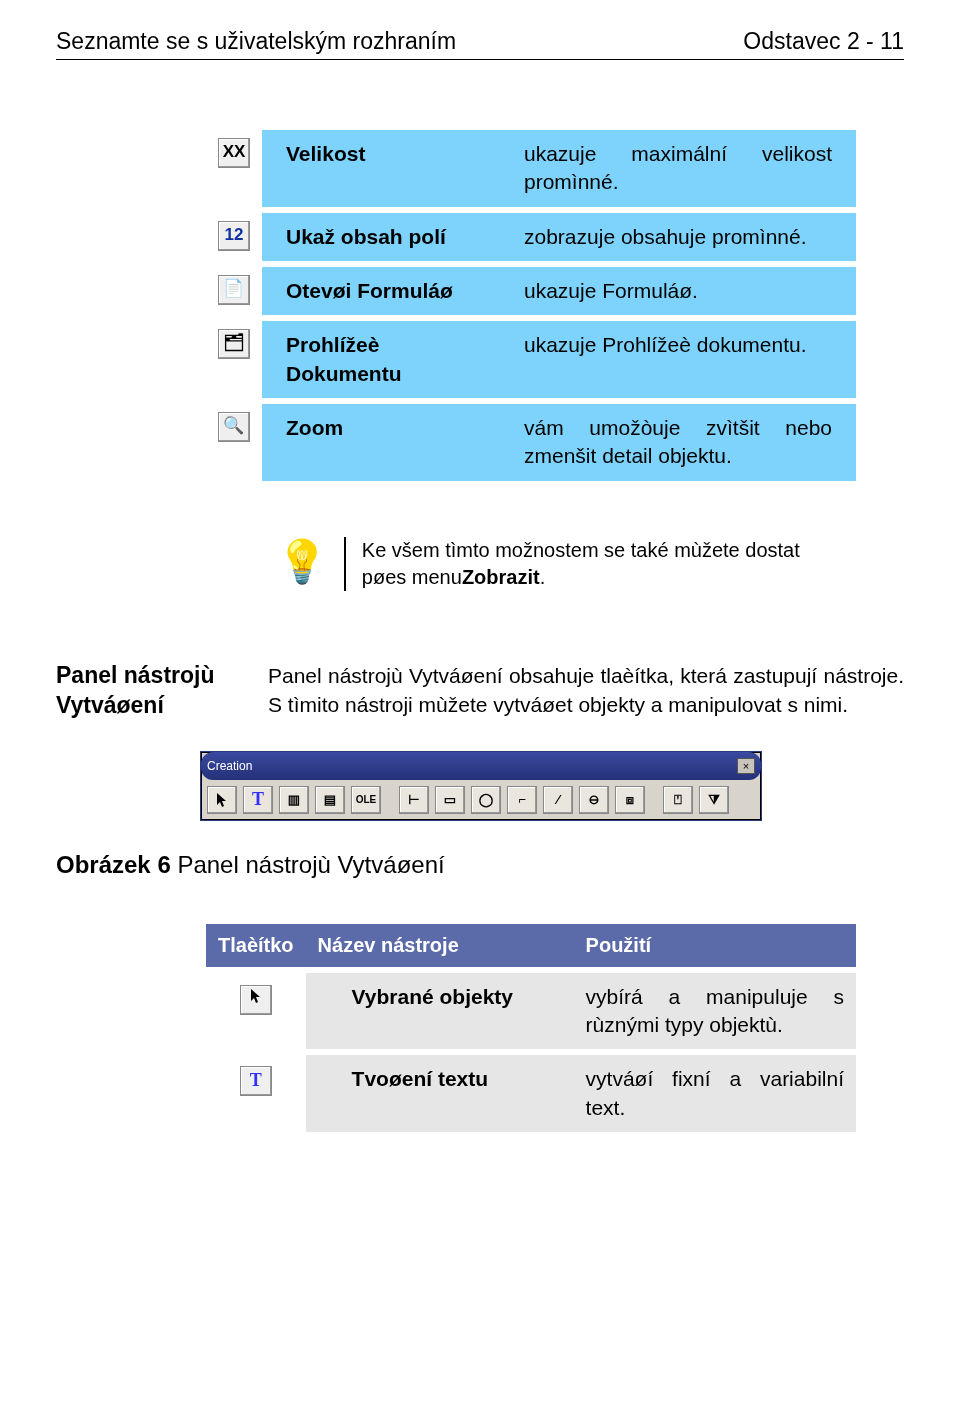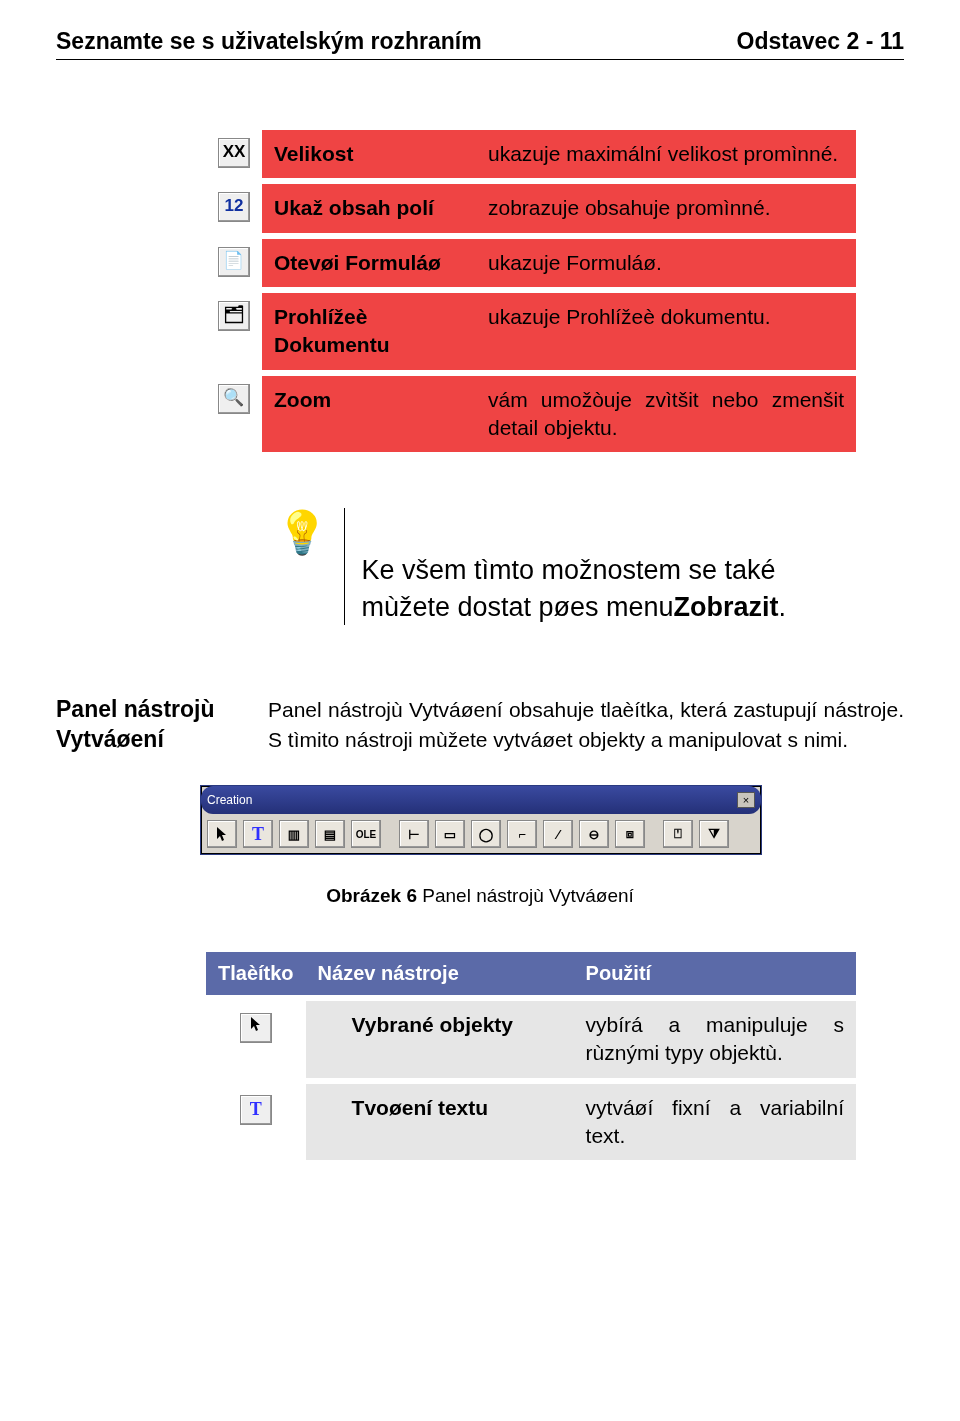--- a/index.html
+++ b/index.html
@@ -17,52 +17,52 @@
     padding: 28px 56px 0 56px;
   }
   .header {
     display: flex;
     justify-content: space-between;
     align-items: baseline;
     font-size: 23px;
     border-bottom: 1.5px solid #000;
     padding-bottom: 4px;
   }
-  .header-left, .header-right { white-space: nowrap; font-weight: bold; }
+  .header-left, .header-right { white-space: nowrap; }
   .table1-wrap {
     margin-top: 70px;
     margin-left: 150px;
     width: 650px;
   }
   table.t1 { border-collapse: collapse; width: 100%; }
   table.t1 td {
-    background: #ef4444;
+    background: #7dd3fc;
     vertical-align: top;
-    padding: 10px 12px;
+    padding: 10px 24px;
     font-size: 21px;
     line-height: 1.35;
   }
   table.t1 td.icon-cell {
     width: 48px;
     text-align: center;
     background: #fff;
     padding: 6px 4px;
   }
   table.t1 td.name-cell { width: 190px; font-weight: bold; }
   table.t1 tr.sep td { height: 6px; padding: 0; background: #fff; }
   .desc { text-align: justify; }
   .tip {
     margin: 56px 0 0 220px;
     display: flex;
     align-items: flex-start;
     gap: 16px;
     width: 560px;
   }
   .tip .vr { width: 2px; background: #000; align-self: stretch; }
-  .tip .txt { font-size: 27px; line-height: 1.35; margin-top: 44px; }
+  .tip .txt { font-size: 20px; line-height: 1.35; }
   .tip .bold { font-weight: bold; }
   .section {
     display: flex;
     margin-top: 70px;
     gap: 22px;
   }
   .section .label {
     width: 190px;
     font-weight: bold;
     font-size: 23px;
@@ -72,22 +72,21 @@
     flex: 1;
     font-size: 21px;
     text-align: justify;
     line-height: 1.4;
   }
   .toolbar-image {
     margin: 30px auto 0 auto;
     width: 560px;
   }
   .caption {
-    text-align: center;
-    font-size: 19px;
+    font-size: 24px;
     margin-top: 30px;
   }
   .caption .b { font-weight: bold; }
   .table2-wrap {
     margin: 45px 0 0 150px;
     width: 650px;
   }
   table.t2 { border-collapse: collapse; width: 100%; }
   table.t2 th {
     background: #5b6aa8;

